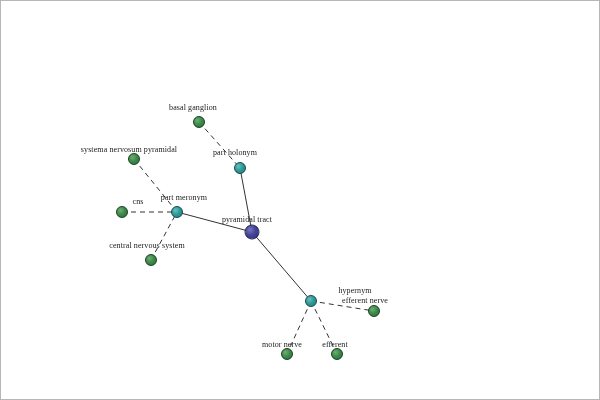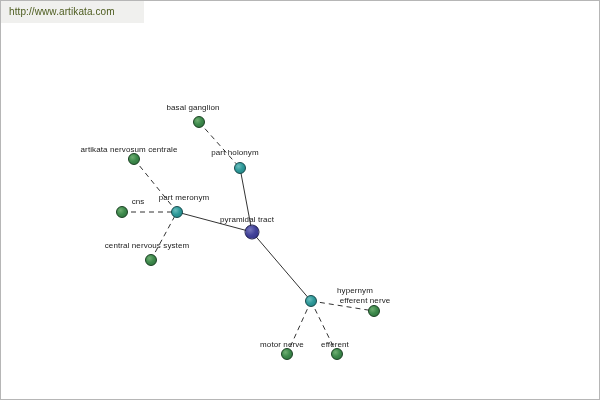--- a/index.html
+++ b/index.html
@@ -60,21 +60,21 @@
   .node-teal {
     background: radial-gradient(circle at 35% 33%, #6cbdbd 0%, #2f9a9a 45%, #1f7d7d 100%);
     border: 1px solid #14494b;
   }
   .node-blue {
     background: radial-gradient(circle at 35% 33%, #7777bb 0%, #43439a 45%, #2f2f82 100%);
     border: 1px solid #1c1c4d;
   }
   .node-label {
     position: absolute;
-    font-family: Liberation Sans, sans-serif;
+    font-family: Liberation Serif, serif;
     font-size: 8px;
     line-height: 9px;
     color: #1a1a1a;
     white-space: nowrap;
     transform: translate(-50%, 0);
     letter-spacing: 0.1px;
   }
 </style>
 </head>
 <body>
@@ -92,37 +92,34 @@
       <line x1="310" y1="300" x2="373" y2="310" stroke="#333333" stroke-width="1" stroke-dasharray="5,4"></line>
       <line x1="310" y1="300" x2="286" y2="353" stroke="#333333" stroke-width="1" stroke-dasharray="5,4"></line>
       <line x1="310" y1="300" x2="336" y2="353" stroke="#333333" stroke-width="1" stroke-dasharray="5,4"></line>
     </svg>
 
   <div id="nodes-layer">
       <div class="node-label" style="left: 192px; top: 102px;">basal ganglion</div>
       <div class="node node-green" title="basal ganglion" style="left: 198px; top: 121px; width: 12px; height: 12px;"></div>
       <div class="node-label" style="left: 234px; top: 147px;">part holonym</div>
       <div class="node node-teal" title="part holonym" style="left: 239px; top: 167px; width: 12px; height: 12px;"></div>
-      <div class="node-label" style="left: 128px; top: 144px;">artikata nervosum centrale</div>
+      <div class="node-label" style="left: 128px; top: 144px;">systema nervosum pyramidal</div>
       <div class="node node-green" title="systema nervosum centrale" style="left: 133px; top: 158px; width: 12px; height: 12px;"></div>
       <div class="node-label" style="left: 119px; top: 196px; padding-left: 36px;">cns</div>
       <div class="node node-green" title="cns" style="left: 121px; top: 211px; width: 12px; height: 12px;"></div>
       <div class="node-label" style="left: 183px; top: 192px;">part meronym</div>
       <div class="node node-teal" title="part meronym" style="left: 176px; top: 211px; width: 12px; height: 12px;"></div>
       <div class="node-label" style="left: 146px; top: 240px;">central nervous system</div>
       <div class="node node-green" title="central nervous system" style="left: 150px; top: 259px; width: 12px; height: 12px;"></div>
       <div class="node-label" style="left: 246px; top: 214px;">pyramidal tract</div>
       <div class="node node-blue" title="pyramidal tract" style="left: 251px; top: 231px; width: 15px; height: 15px;"></div>
       <div class="node-label" style="left: 310px; top: 285px; margin-left: 44px;">hypernym</div>
       <div class="node node-teal" title="hypernym" style="left: 310px; top: 300px; width: 12px; height: 12px;"></div>
       <div class="node-label" style="left: 364px; top: 295px; text-align: center;">efferent nerve</div>
       <div class="node node-green" title="efferent nerve" style="left: 373px; top: 310px; width: 12px; height: 12px;"></div>
       <div class="node-label" style="left: 281px; top: 339px;">motor nerve</div>
       <div class="node node-green" title="motor nerve" style="left: 286px; top: 353px; width: 12px; height: 12px;"></div>
       <div class="node-label" style="left: 334px; top: 339px;">efferent</div>
       <div class="node node-green" title="efferent" style="left: 336px; top: 353px; width: 12px; height: 12px;"></div>
     </div>
 
-  <div id="url-banner">
-    <span id="url-text">http://www.artikata.com</span>
-  </div>
 
 </div>
 
 </body></html>

